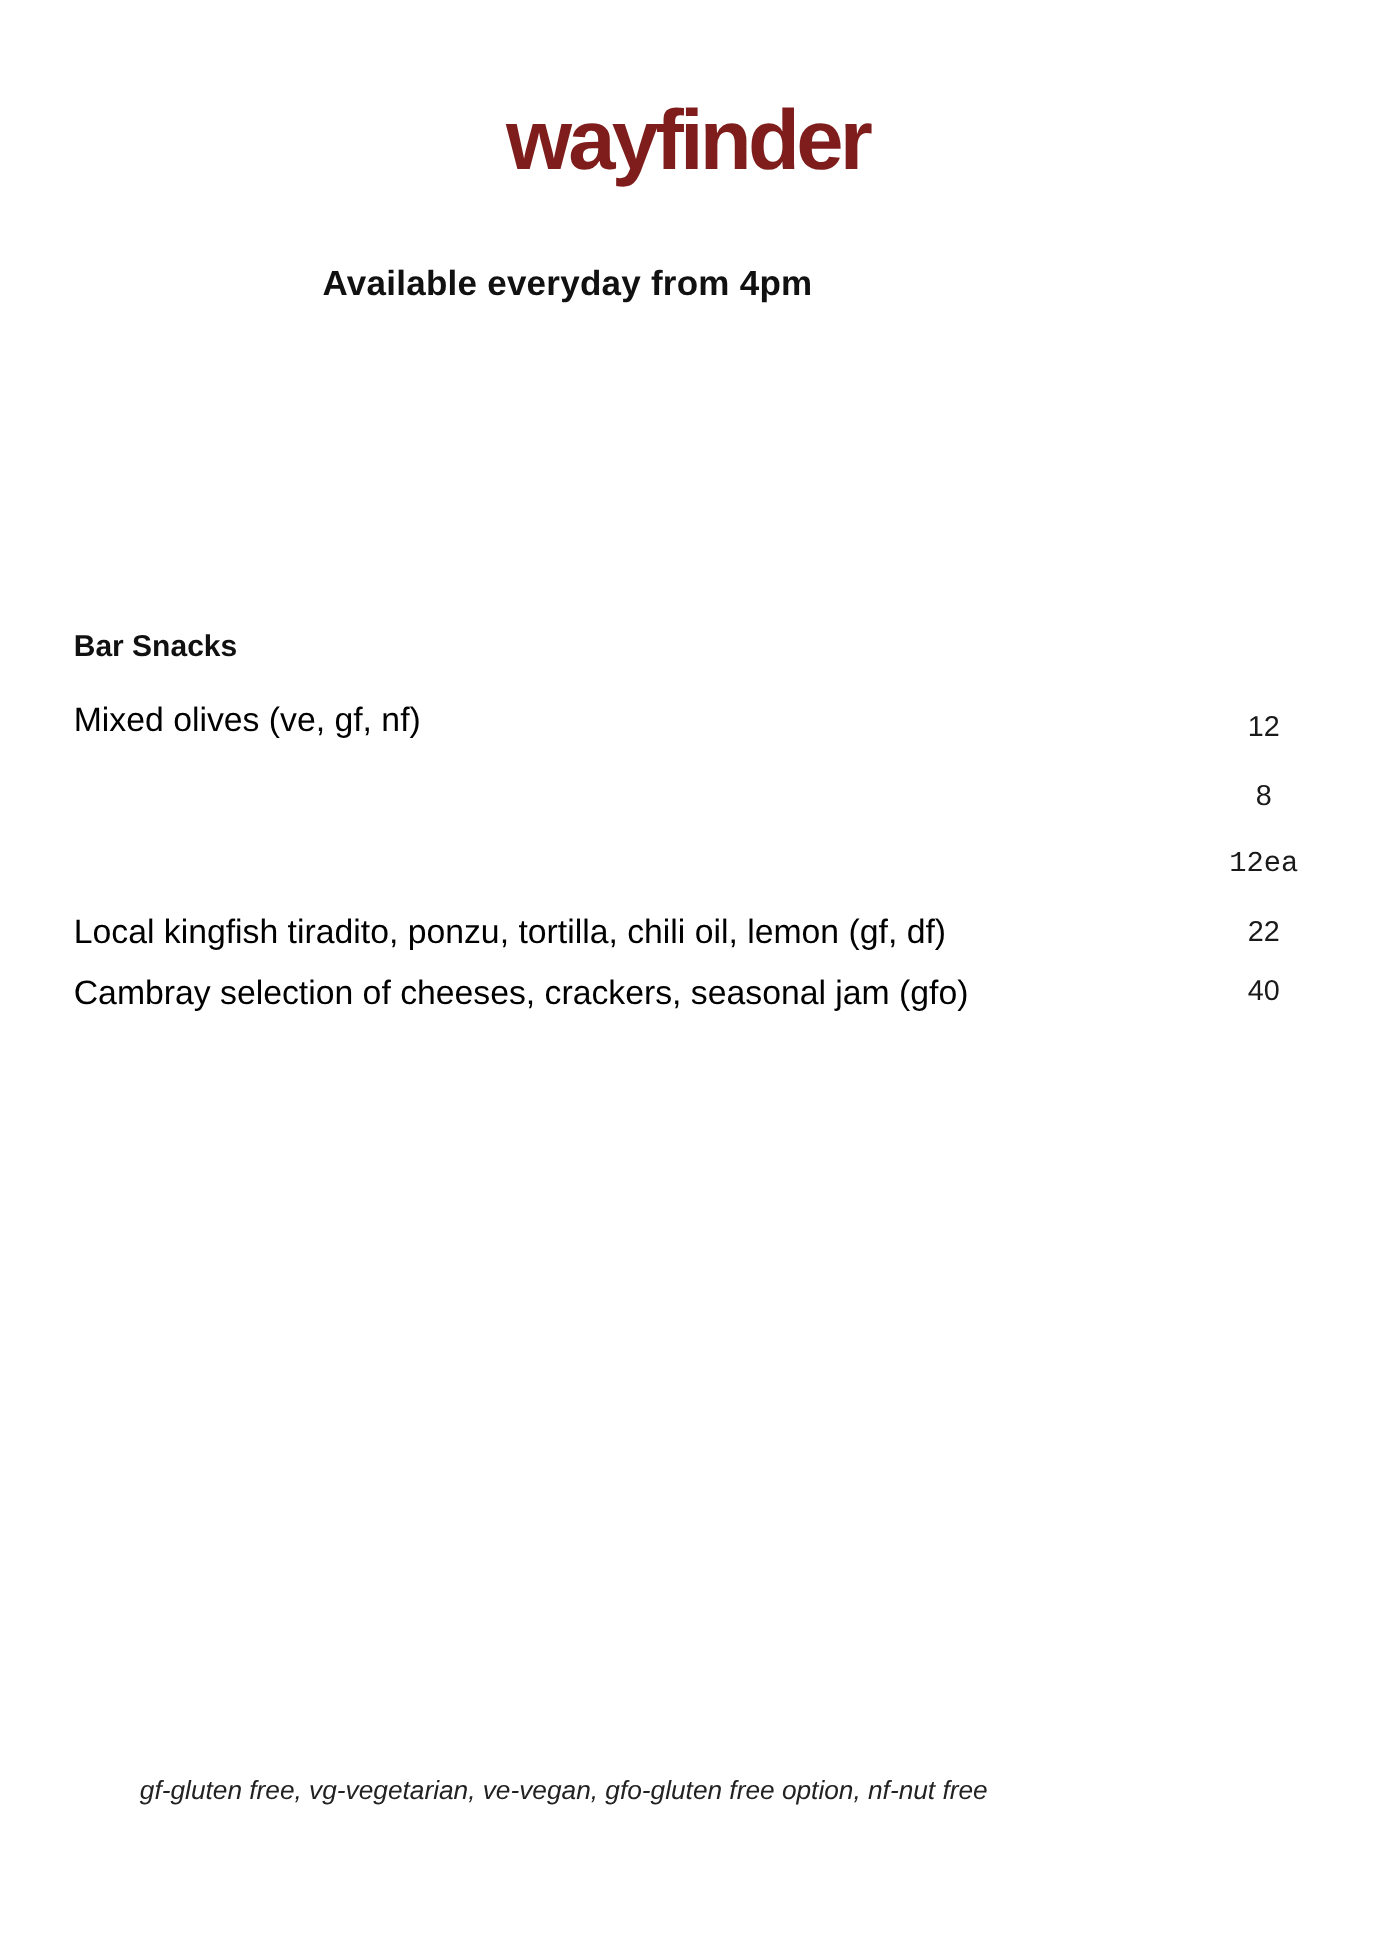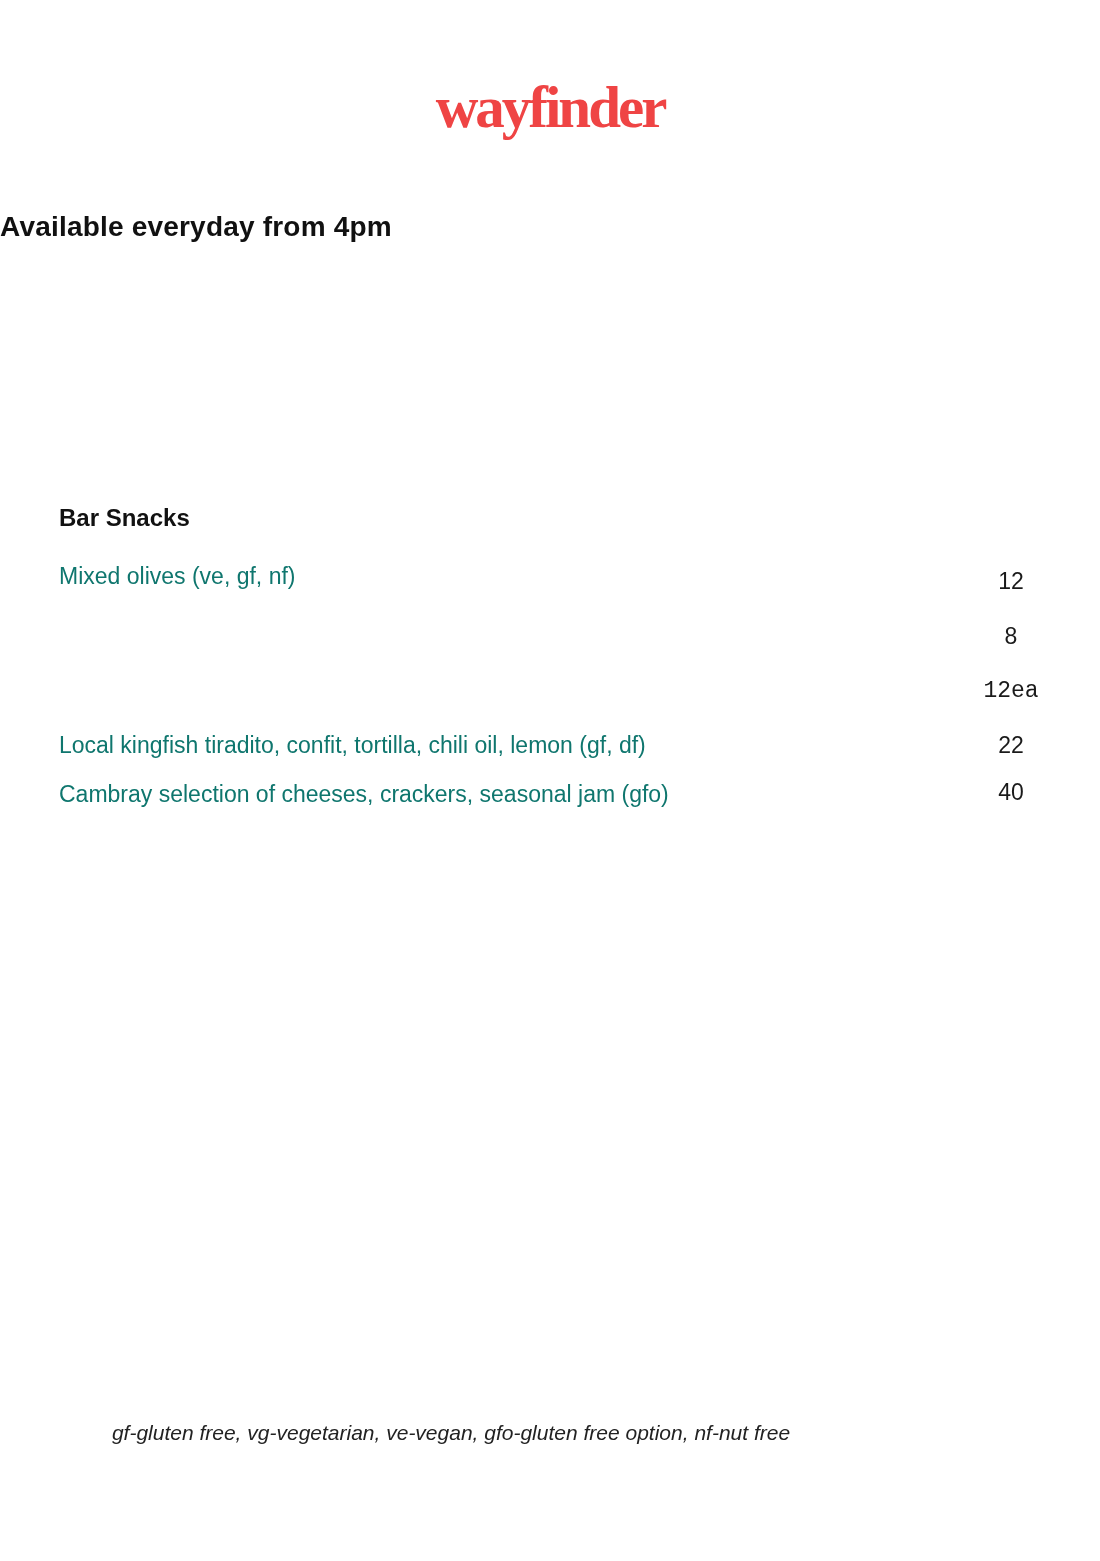--- a/index.html
+++ b/index.html
@@ -13,33 +13,33 @@
     body {
       position: relative;
       font-family: "Liberation Sans", "DejaVu Sans", sans-serif;
     }
     .logo {
       position: absolute;
       top: 78px;
       left: 0;
       width: 1100px;
       text-align: center;
-      font-family: Liberation Serif, serif;
-      font-size: 59px;
+      font-family: Liberation Sans, sans-serif;
+      font-size: 68px;
       font-weight: bold;
       letter-spacing: -3px;
-      color: #ef4444;
+      color: #7f1d1d;
       line-height: 1;
     }
     .subtitle {
       position: absolute;
       top: 211px;
       left: 0;
       width: 908px;
-      text-align: left;
+      text-align: center;
       font-family: "Liberation Sans", sans-serif;
       font-size: 28px;
       font-weight: bold;
       color: #111111;
       letter-spacing: 0.2px;
     }
     .section {
       position: absolute;
       top: 500px;
       left: 59px;
@@ -60,22 +60,22 @@
       position: absolute;
       left: 0;
       width: 1000px;
       height: 36px;
     }
     .item-name {
       position: absolute;
       left: 0;
       top: 0;
       font-family: "Liberation Sans", sans-serif;
-      font-size: 23px;
-      color: #0f766e;
+      font-size: 27px;
+      color: #000000;
       line-height: 36px;
       white-space: nowrap;
       text-align: center;
     }
     .item-price {
       position: absolute;
       left: 912px;
       width: 80px;
       text-align: center;
       font-family: "Liberation Sans", sans-serif;
@@ -110,21 +110,21 @@
       <span class="item-name">Mixed olives (ve, gf, nf)</span>
       <span class="item-price" style="top: 5px;">12</span>
     </div>
     <div class="menu-item" style="top: 82px;">
       <span class="item-price" style="top: 0px;">8</span>
     </div>
     <div class="menu-item" style="top: 137px;">
       <span class="item-price" style="top: 0px; font-family: Liberation Mono, monospace;">12ea</span>
     </div>
     <div class="menu-item" style="top: 191px;">
-      <span class="item-name">Local kingfish tiradito, confit, tortilla, chili oil, lemon (gf, df)</span>
+      <span class="item-name">Local kingfish tiradito, ponzu, tortilla, chili oil, lemon (gf, df)</span>
       <span class="item-price" style="top: 0px;">22</span>
     </div>
     <div class="menu-item" style="top: 240px; text-decoration: underline;">
       <span class="item-name">Cambray selection of cheeses, crackers, seasonal jam (gfo)</span>
       <span class="item-price" style="top: -2px;">40</span>
     </div>
   </div>
 </div>
 
 <div class="footer">gf-gluten free, vg-vegetarian, ve-vegan, gfo-gluten free option, nf-nut free</div>

